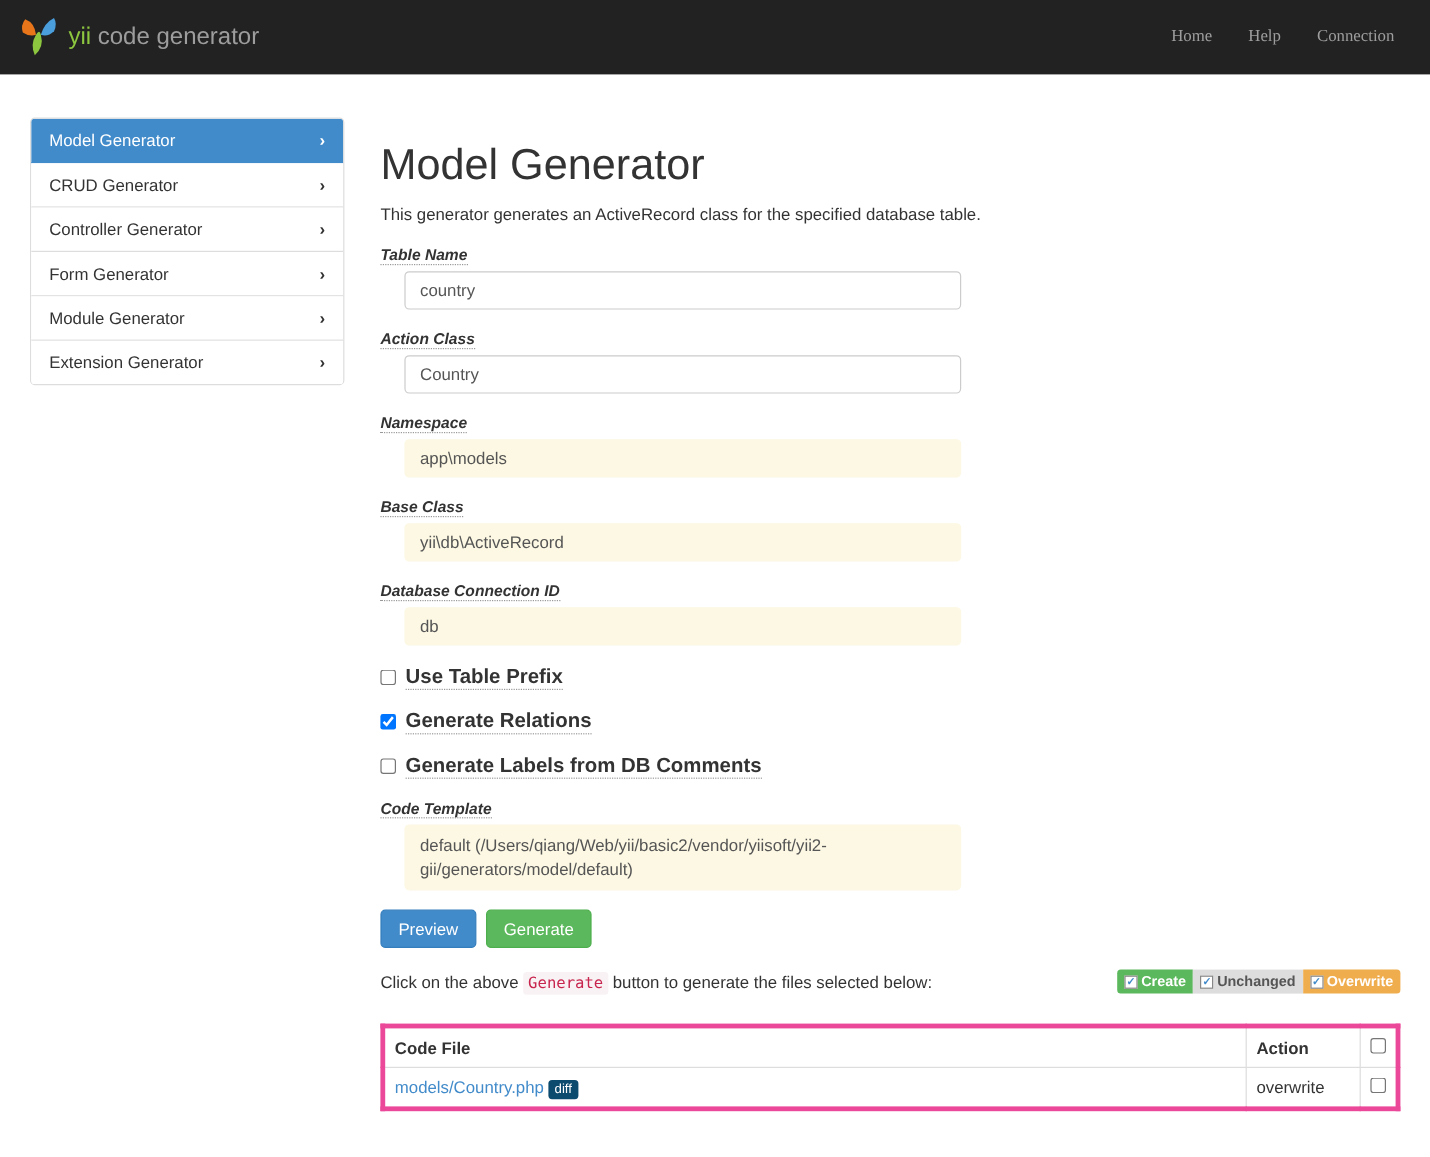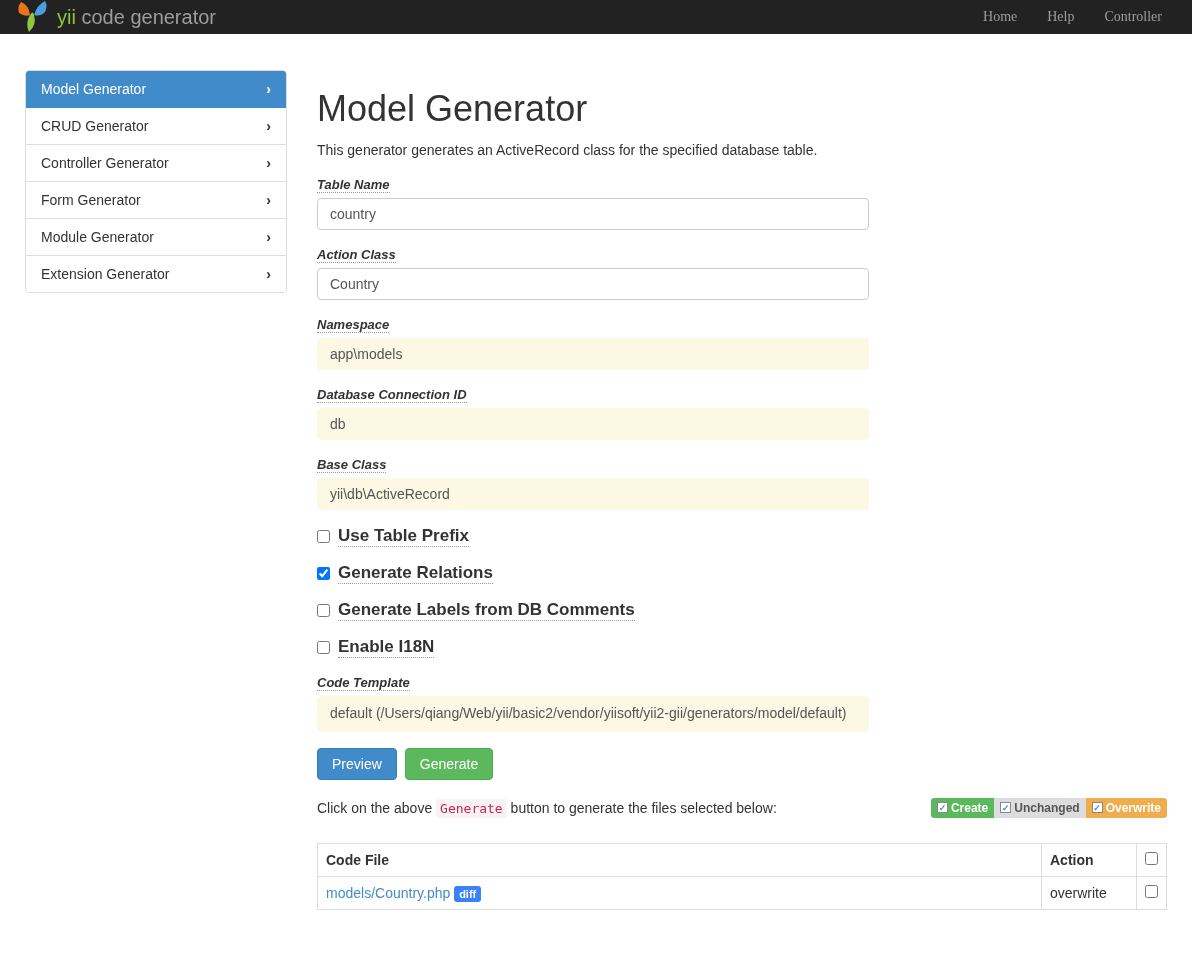--- a/index.html
+++ b/index.html
@@ -1,59 +1,59 @@
 <!DOCTYPE html>
 <html><head>
 <meta charset="utf-8">
 <style>
 * { box-sizing: border-box; margin: 0; padding: 0; }
 body { font-family: "Helvetica Neue", Helvetica, Arial, sans-serif; font-size: 14px; color: #333; background: #fff; }
-.navbar { background: #222; height: 34px; display: flex; align-items: center; padding: 0 15px; justify-content: space-between; }
+.navbar { background: #222; height: 62px; display: flex; align-items: center; padding: 0 15px; justify-content: space-between; }
 .navbar-brand { display: flex; align-items: center; gap: 6px; }
 .brand-text { font-size: 20px; }
 .brand-yii { color: #8dc63f; font-weight: 500; }
 .brand-cg { color: #9d9d9d; font-weight: 300; }
 .navbar-nav { display: flex; gap: 0; }
 .navbar-nav a { color: #9d9d9d; text-decoration: none; padding: 15px; font-size: 14px; font-family: Liberation Serif, serif; }
 .container { display: flex; padding: 36px 25px 30px 25px; gap: 30px; }
 .sidebar { width: 262px; flex-shrink: 0; }
 .list-group { border: 1px solid #ddd; border-radius: 4px; overflow: hidden; }
 .list-group-item { display: flex; justify-content: space-between; align-items: center; padding: 10px 15px; border-bottom: 1px solid #ddd; background: #fff; cursor: pointer; font-size: 14px; }
 .list-group-item:last-child { border-bottom: none; justify-content: space-between; }
 .list-group-item.active { background: #428bca; color: #fff; border-color: #428bca; }
 .chevron { font-weight: bold; }
 .main { flex: 1; min-width: 0; }
 h1 { font-size: 36px; font-weight: 500; margin-bottom: 12px; margin-top: 18px; }
 .description { font-size: 14px; margin-bottom: 18px; }
 .form-group { margin-bottom: 16px; }
 .form-label { display: inline-block; font-weight: bold; font-size: 13px; margin-bottom: 5px; border-bottom: 1px dotted #999; font-style: italic; }
-.form-control { width: 552px; padding: 7px 12px; font-size: 14px; border: 1px solid #ccc; border-radius: 4px; background: #fff; color: #555; }
+.form-control { width: 464px; padding: 7px 12px; font-size: 14px; border: 1px solid #ccc; border-radius: 4px; background: #fff; color: #555; margin-left: 20px; }
 .form-control.yellow { background: #fcf8e3; border-color: #fcf8e3; }
 .checkbox-group { margin-bottom: 16px; }
 .checkbox-label { font-size: 17px; font-weight: bold; border-bottom: 1px dotted #999; display: inline-block; }
 .checkbox-row { display: flex; align-items: center; gap: 8px; }
 .checkbox-row input[type=checkbox] { width: 13px; height: 13px; }
 .btn { display: inline-block; padding: 7px 14px; font-size: 14px; border-radius: 4px; border: 1px solid transparent; cursor: pointer; color: #fff; }
 .btn-primary { background: #428bca; border-color: #357ebd; }
 .btn-success { background: #5cb85c; border-color: #4cae4c; }
 .btn-row { display: flex; gap: 8px; margin-bottom: 18px; }
 .hint-row { display: flex; justify-content: space-between; align-items: center; margin-bottom: 25px; }
 .hint-text { font-size: 14px; }
 .code-text { background: #f9f2f4; color: #c7254e; font-family: Menlo, Monaco, monospace; font-size: 13px; padding: 2px 4px; border-radius: 3px; }
 .legend { display: flex; }
 .legend-item { display: flex; align-items: center; gap: 3px; padding: 3px 6px; font-size: 12px; font-weight: bold; color: #fff; }
 .legend-item.create { background: #5cb85c; border-top-left-radius: 3px; border-bottom-left-radius: 3px; }
 .legend-item.unchanged { background: #ddd; color: #555; }
 .legend-item.overwrite { background: #f0ad4e; border-top-right-radius: 3px; border-bottom-right-radius: 3px; }
 .legend-cb { width: 11px; height: 11px; background: #fff; border: 1px solid #888; display: inline-flex; align-items: center; justify-content: center; font-size: 9px; color: #428bca; }
-.table { width: 100%; border-collapse: collapse; border: 1px solid #ec4899; }
+.table { width: 100%; border-collapse: collapse; border: 4px solid #ec4899; }
 .table th, .table td { padding: 8px; border: 1px solid #ddd; text-align: left; font-size: 14px; }
 .table th { font-weight: bold; background: #fff; }
 .table td a { color: #428bca; text-decoration: none; }
-.badge-diff { background: #3b82f6; color: #fff; font-size: 11px; padding: 2px 5px; border-radius: 3px; font-weight: bold; }
+.badge-diff { background: #0c4a6e; color: #fff; font-size: 11px; padding: 2px 5px; border-radius: 3px; font-weight: normal; }
 .col-action { width: 95px; }
 .col-check { width: 30px; text-align: center; }
 .logo-svg { width: 36px; height: 36px; }
 </style>
 </head>
 <body>
 
 <div class="navbar">
   <div class="navbar-brand">
     <svg class="logo-svg" viewBox="0 0 36 36">
@@ -62,21 +62,21 @@
       <path d="M15 16 Q18 11 19 16 Q22 26 14 33 Q10 24 15 16 Z" fill="#8dc63f"></path>
     </svg>
     <span class="brand-text">
       <span class="brand-yii">yii</span>
       <span class="brand-cg">code generator</span>
     </span>
   </div>
   <div class="navbar-nav">
     <a href="#">Home</a>
     <a href="#">Help</a>
-    <a href="#">Controller</a>
+    <a href="#">Connection</a>
   </div>
 </div>
 
 <div class="container">
   <div class="sidebar">
     <div class="list-group">
       <div class="list-group-item active">
         <span>Model Generator</span>
         <span class="chevron">›</span>
       </div>
@@ -116,27 +116,27 @@
       <span class="form-label">Action Class</span><br>
       <input class="form-control" type="text" value="Country" style="">
     </div>
 
     <div class="form-group">
       <span class="form-label">Namespace</span><br>
       <input class="form-control yellow" type="text" value="app\models" style="">
     </div>
 
     <div class="form-group">
+      <span class="form-label">Base Class</span><br>
+      <input class="form-control yellow" type="text" value="yii\db\ActiveRecord" style="">
+    </div>
+
+    <div class="form-group">
       <span class="form-label">Database Connection ID</span><br>
       <input class="form-control yellow" type="text" value="db" style="">
-    </div>
-
-    <div class="form-group">
-      <span class="form-label">Base Class</span><br>
-      <input class="form-control yellow" type="text" value="yii\db\ActiveRecord" style="">
     </div>
 
     <div class="checkbox-group">
       <div class="checkbox-row">
         <input type="checkbox" style="">
         <span class="checkbox-label">Use Table Prefix</span>
       </div>
     </div>
 
     <div class="checkbox-group">
@@ -146,26 +146,20 @@
       </div>
     </div>
 
     <div class="checkbox-group">
       <div class="checkbox-row">
         <input type="checkbox" style="">
         <span class="checkbox-label">Generate Labels from DB Comments</span>
       </div>
     </div>
 
-    <div class="checkbox-group">
-      <div class="checkbox-row">
-        <input type="checkbox" style="">
-        <span class="checkbox-label">Enable I18N</span>
-      </div>
-    </div>
 
     <div class="form-group">
       <span class="form-label">Code Template</span><br>
       <div class="form-control yellow" style="height:auto; line-height:1.4;">default (/Users/qiang/Web/yii/basic2/vendor/yiisoft/yii2-gii/generators/model/default)</div>
     </div>
 
     <div class="btn-row">
       <button class="btn btn-primary">Preview</button>
       <button class="btn btn-success">Generate</button>
     </div>

